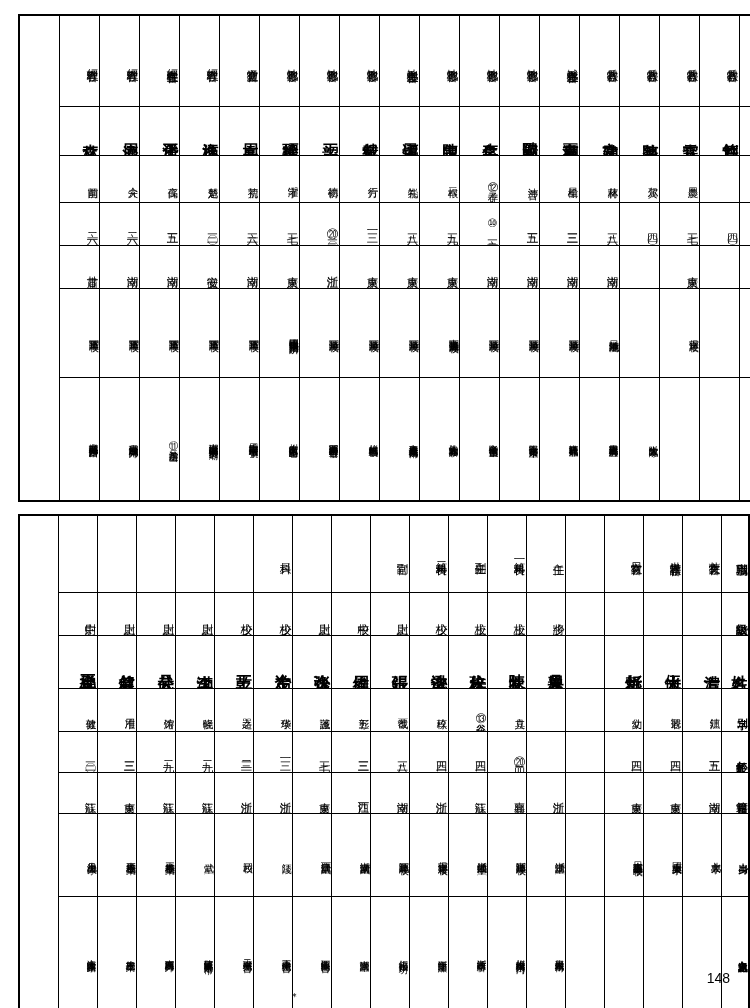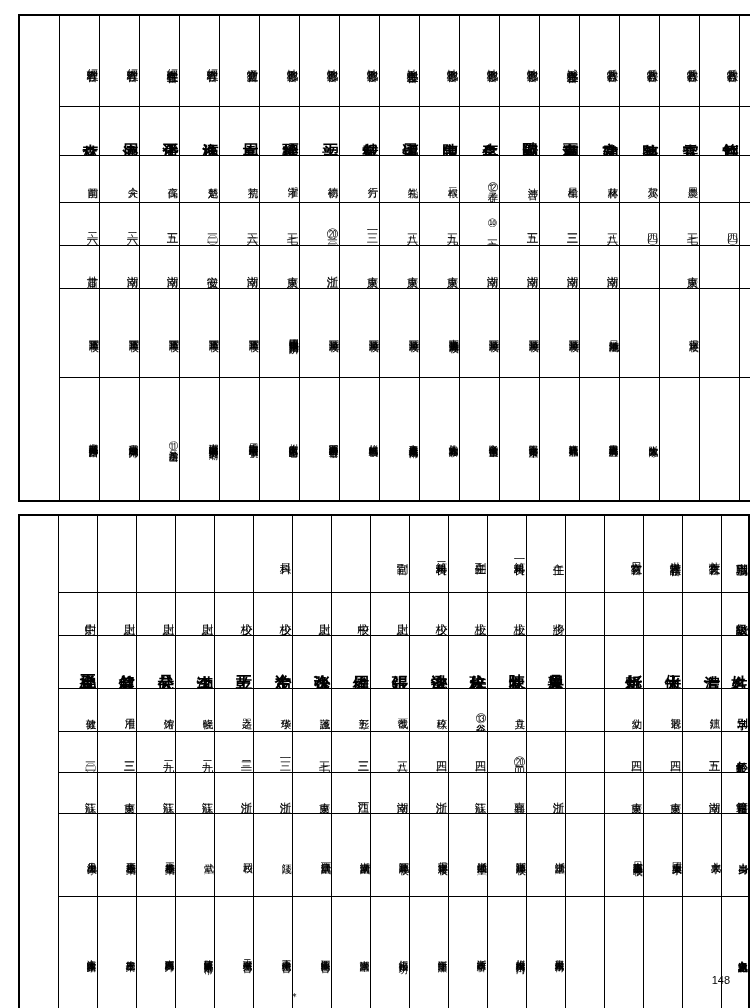--- a/index.html
+++ b/index.html
@@ -77,21 +77,21 @@
   .row-name2 td { height: 50px; font-size: 16.5px; font-weight: bold; }
   .row-alias2 td { height: 40px; font-size: 10.5px; }
   .row-age2 td { height: 38px; font-size: 11.5px; }
   .row-origin2 td { height: 38px; font-size: 11.5px; }
   .row-school2 td { height: 80px; font-size: 10px; }
   .row-addr2 td { height: 112px; font-size: 9.5px; }
   .pagenum {
     position: absolute;
     right: 20px;
     bottom: 22px;
-    font-size: 11px;
+    font-size: 14px;
     font-family: "Liberation Sans", sans-serif;
   }
   .dot {
     position: absolute;
     left: 292px;
     bottom: 6px;
     font-size: 9px;
   }
 </style>
 </head>

